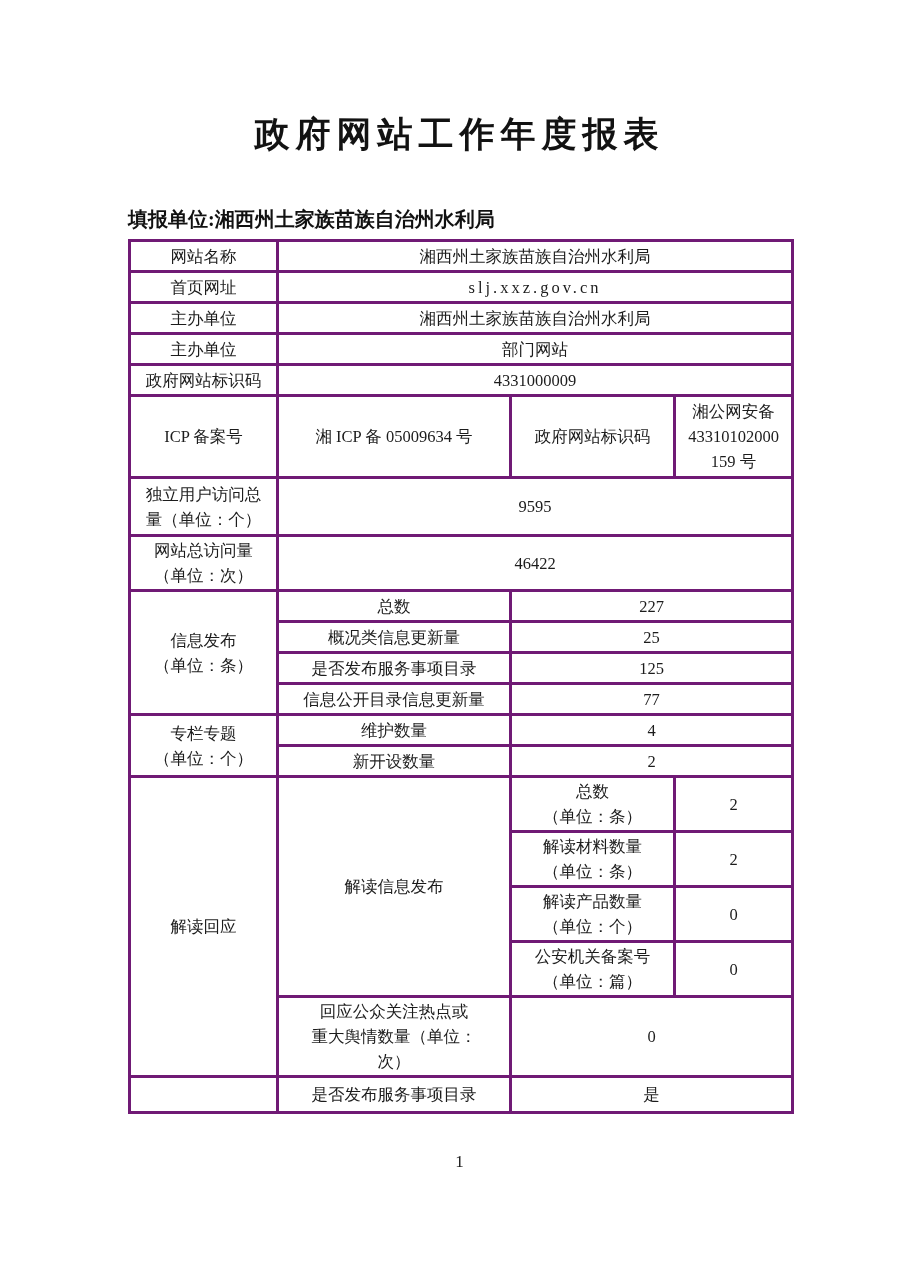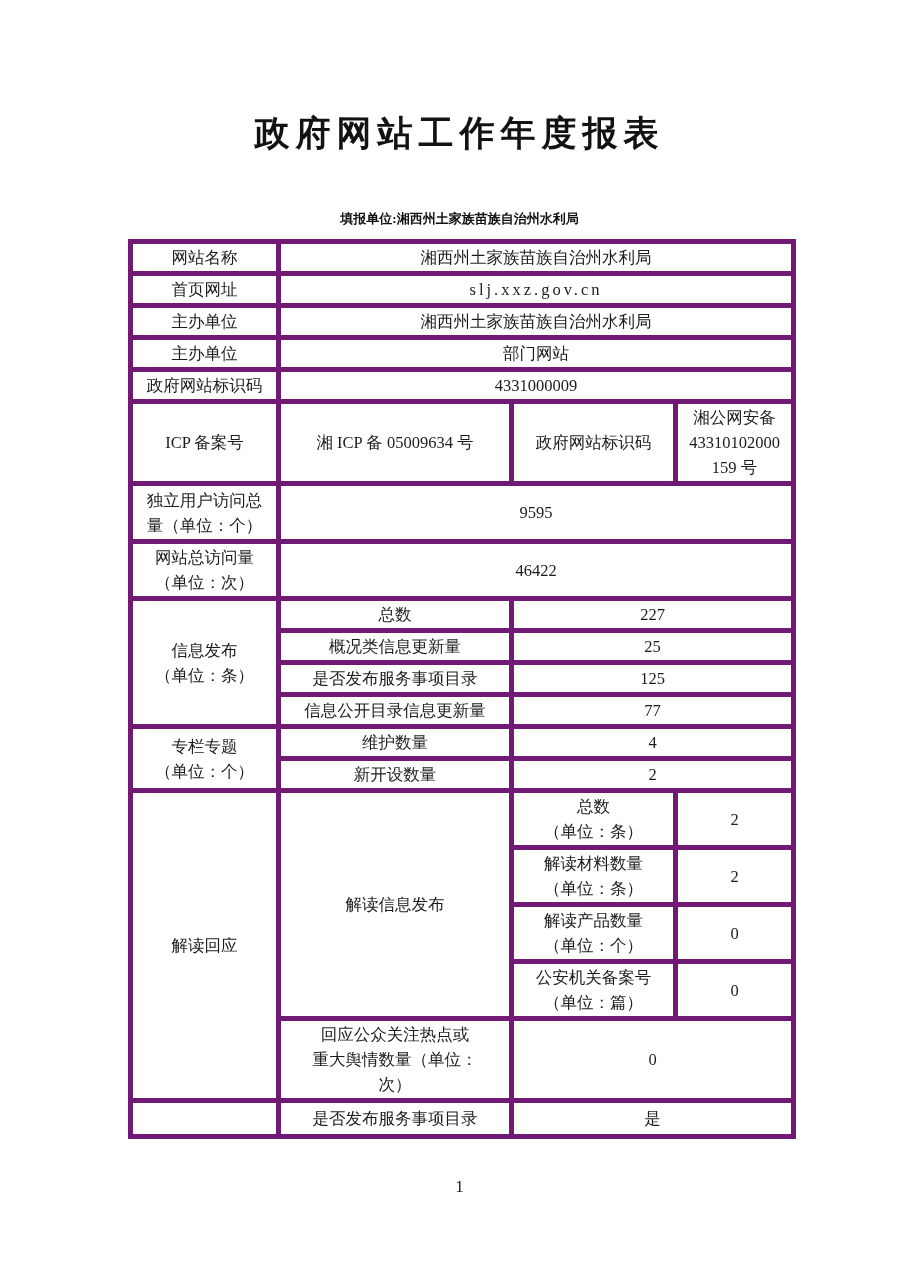--- a/index.html
+++ b/index.html
@@ -14,50 +14,50 @@
   }
   .sheet {
     position: absolute;
     left: 128px;
     top: 0;
     width: 663px;
   }
   .doc-title {
     margin-top: 110px;
     text-align: center;
-    font-family: Liberation Serif, serif;
+    font-family: Liberation Sans, sans-serif;
     font-weight: bold;
     font-size: 35px;
     letter-spacing: 6px;
     line-height: 48px;
     color: #121212;
   }
   .doc-subtitle {
     margin-top: 31px;
     text-align: center;
     font-size: 19px;
     letter-spacing: 2px;
     line-height: 26px;
   }
   .report-unit {
     margin-top: 47px;
     font-weight: bold;
-    font-size: 13px;
+    font-size: 20px;
     line-height: 28px;
-    text-align: center;
+    text-align: left;
     color: #111;
   }
   table.report {
     margin-top: 6px;
     width: 663px;
     border-collapse: collapse;
     table-layout: fixed;
   }
   table.report td {
-    border: 5px solid #701a75;
+    border: 3px solid #701a75;
     text-align: center;
     vertical-align: middle;
     font-size: 16.5px;
     line-height: 25px;
     white-space: pre-line;
     padding: 1px 3px;
     overflow: hidden;
   }
   td.num { font-size: 17px; }
   td.url { letter-spacing: 3px; word-spacing: 4px; }

